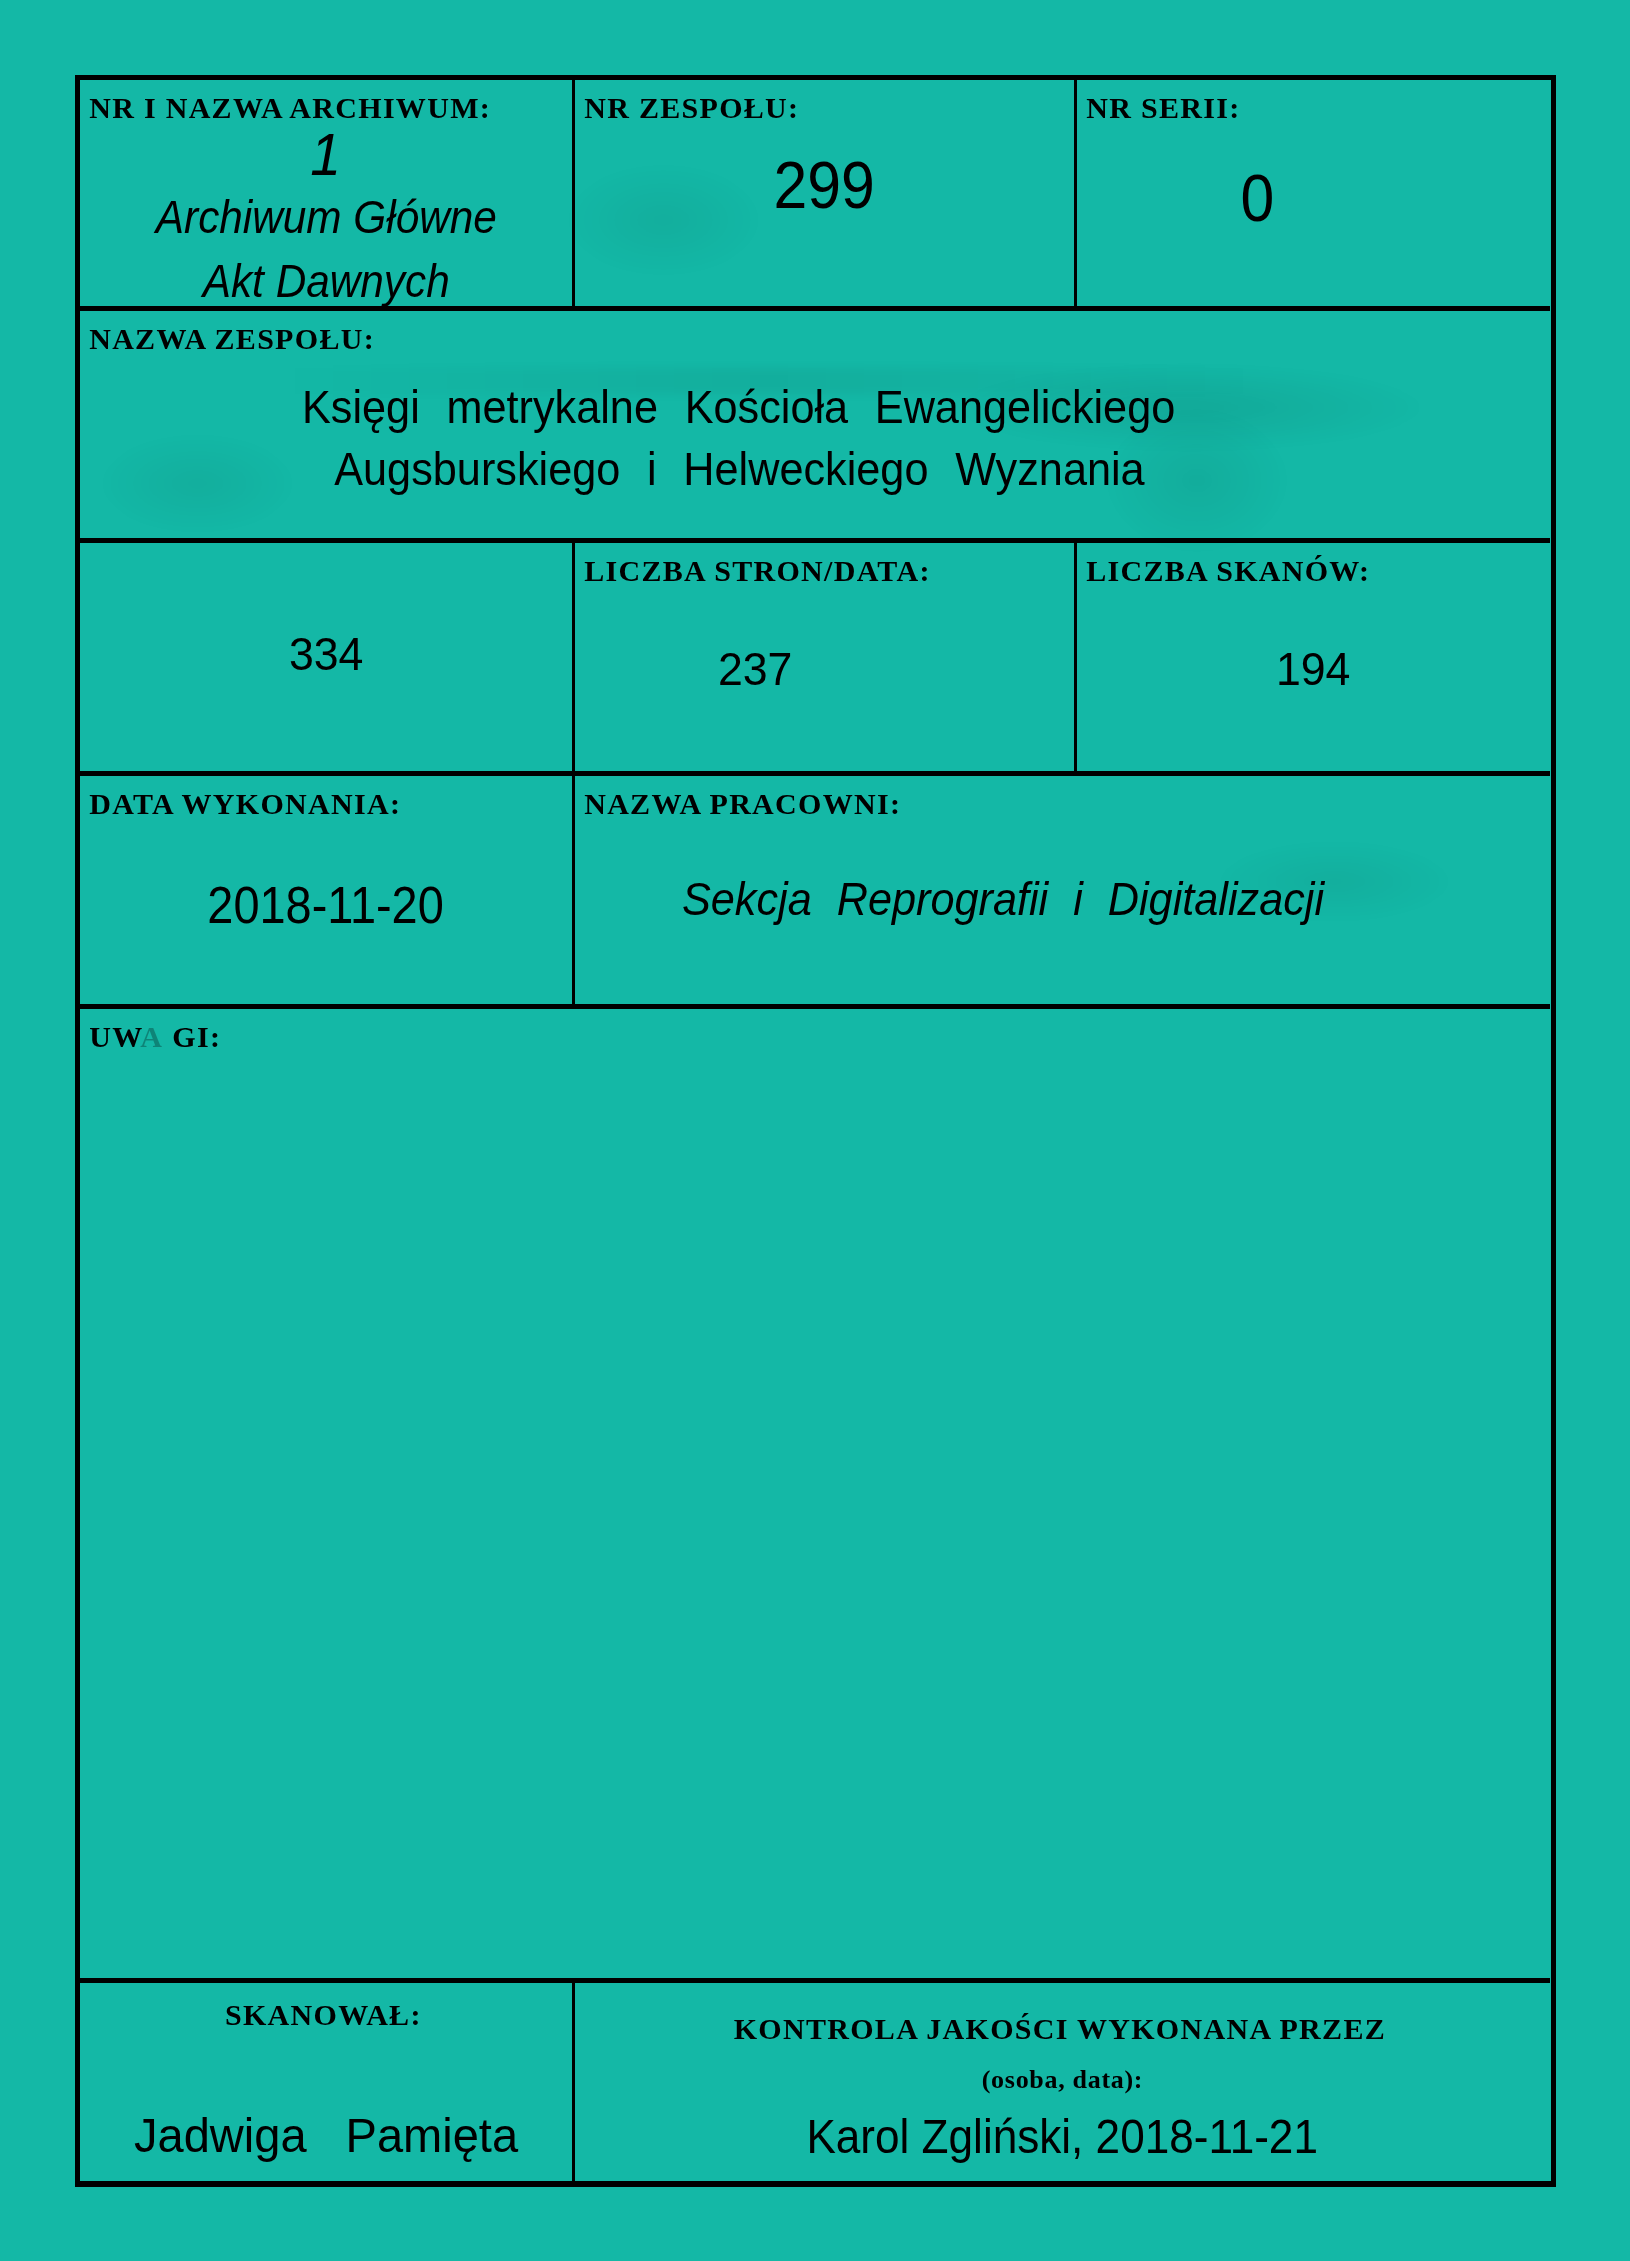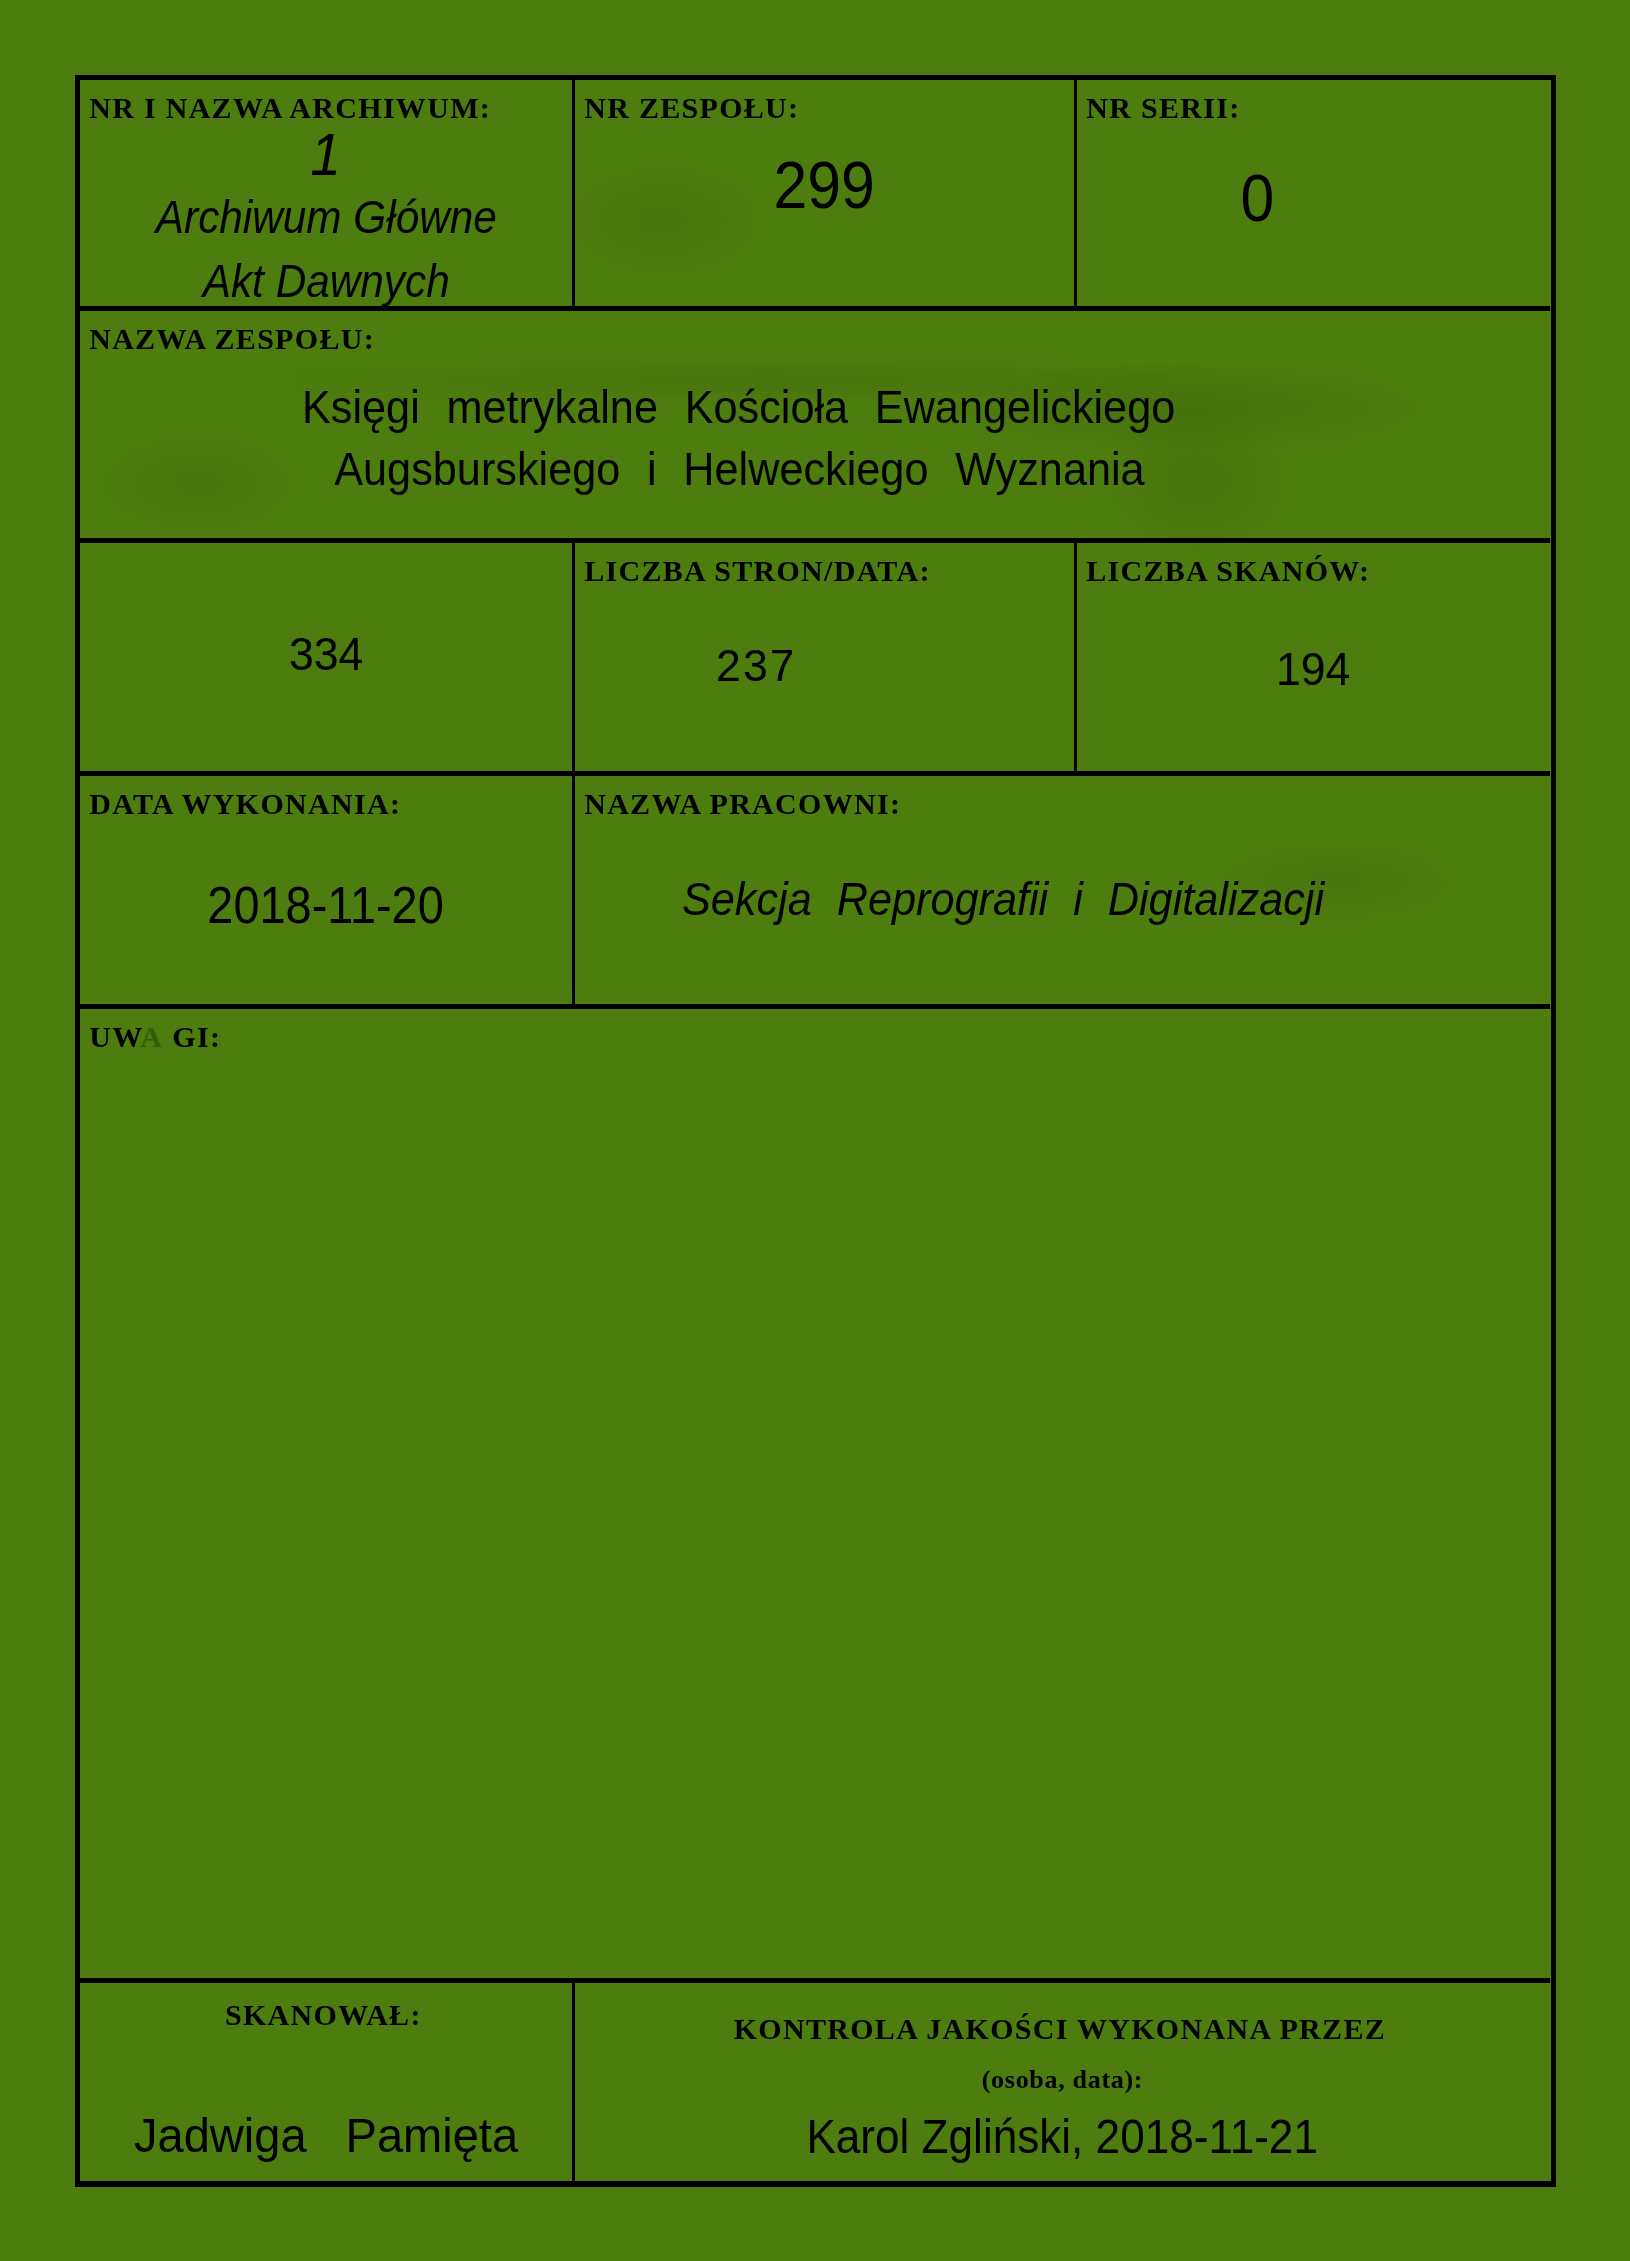--- a/index.html
+++ b/index.html
@@ -1,16 +1,16 @@
 <!DOCTYPE html>
 <html style="font-size:10.5px"><head>
 <meta charset="utf-8">
 <style>
   html,body{margin:0;padding:0;background:#ffffff;}
-  .sheet{position:relative;width:1630px;height:2261px;background:#4d7c0f;overflow:hidden;
+  .sheet{position:relative;width:1630px;height:2261px;background:#14b8a6;overflow:hidden;
          font-family:"Liberation Sans",sans-serif;color:#000;}
   .form{position:absolute;left:75px;top:75px;width:1481px;height:2112px;
         border:5.3px solid #000;border-bottom-width:6.6px;box-sizing:border-box;
         display:grid;grid-template-columns:495px 502px 473px;
         grid-template-rows:231px 232px 233px 233px 974px auto;}
   .cell{border-right:3.3px solid #000;border-bottom:5.3px solid #000;box-sizing:border-box;
         display:flex;flex-direction:column;overflow:hidden;}
   .no-r{border-right:none;}
   .no-b{border-bottom:none;}
   .span-all{grid-column:1 / -1;}
@@ -71,21 +71,21 @@
       </div>
     </div>
 
     <div class="cell">
       <div class="grow" style="padding-bottom:7px;">
         <div class="num-mid val">334</div>
       </div>
     </div>
     <div class="cell">
       <div class="lbl">LICZBA STRON/DATA:</div>
-      <div class="grow" style="padding-bottom:20px;font-family:Liberation Mono, monospace;">
+      <div class="grow" style="padding-bottom:20px;">
         <div class="num-mid val" style="transform:translateX(-69px) scaleX(0.95);">237</div>
       </div>
     </div>
     <div class="cell no-r">
       <div class="lbl">LICZBA SKANÓW:</div>
       <div class="grow" style="padding-bottom:20px;">
         <div class="num-mid val">194</div>
       </div>
     </div>
 

